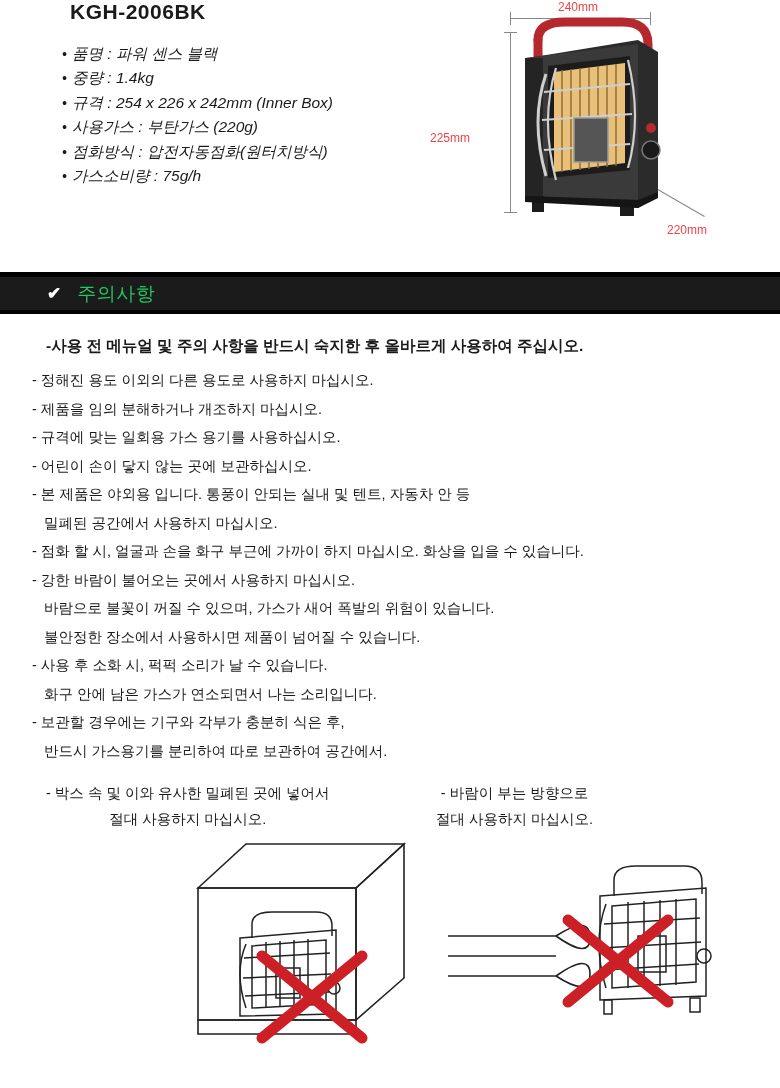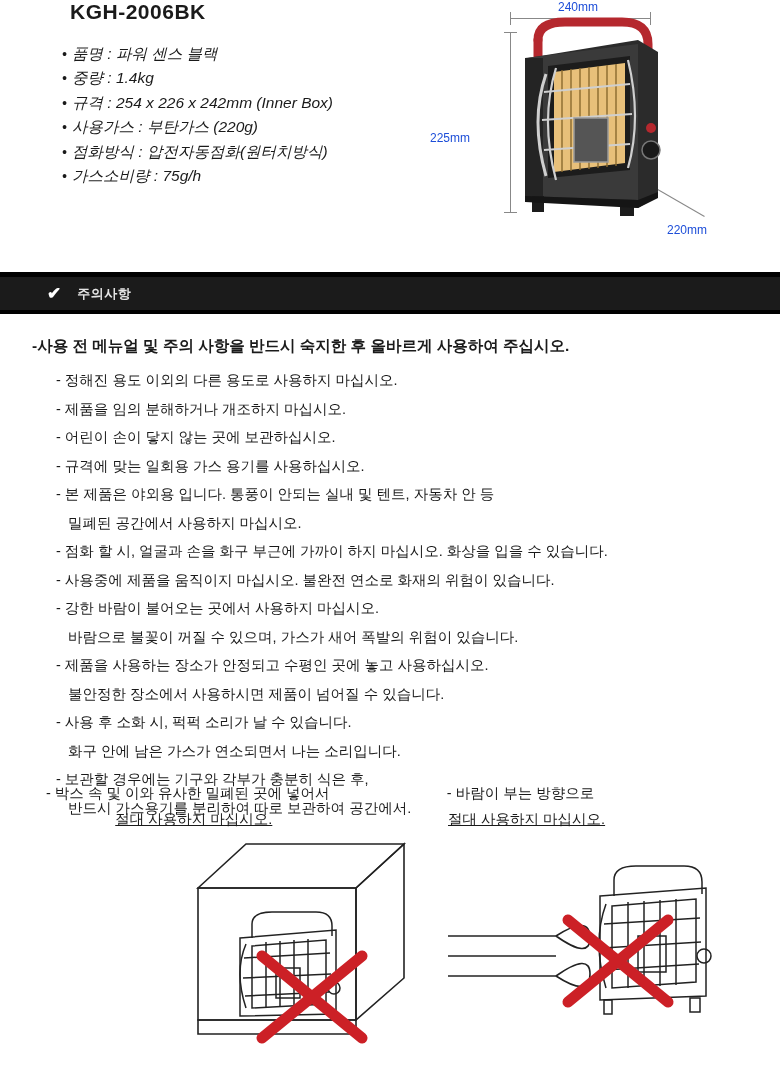--- a/index.html
+++ b/index.html
@@ -53,21 +53,21 @@
   #product-figure {
     position: absolute;
     left: 470px;
     top: 0px;
     width: 300px;
     height: 260px;
   }
   .dim-label {
     position: absolute;
     font-size: 12px;
-    color: #1d4ed8;
+    color: #ef4444;
   }
   .dim-line {
     position: absolute;
     background: #888;
   }
 
   
   #divider-top {
     position: absolute;
     left: 0;
@@ -88,54 +88,54 @@
   }
   #caution-check {
     margin-left: 47px;
     color: #fff;
     font-size: 17px;
     font-weight: bold;
     line-height: 1;
   }
   #caution-bar-title {
     margin-left: 16px;
-    color: #e5e5e5;
-    font-size: 13px;
-    font-weight: bold;
+    color: #22c55e;
+    font-size: 19px;
+    font-weight: normal;
     letter-spacing: 0.5px;
   }
   #divider-bottom {
     position: absolute;
     left: 0;
     top: 310px;
     width: 780px;
     height: 4px;
     background: #000;
   }
 
   
   #warning-block {
     position: absolute;
     left: 0;
     top: 332px;
     width: 780px;
   }
   #warning-headline {
-    margin-left: 32px;
+    margin-left: 46px;
     font-size: 15.5px;
     font-weight: bold;
     line-height: 28px;
   }
   #warning-list {
     margin: 6px 0 0 0;
     padding: 0;
     list-style: none;
   }
   #warning-list li {
-    margin-left: 56px;
+    margin-left: 32px;
     font-size: 14.5px;
     line-height: 28.5px;
   }
   #warning-list li .sub {
     display: block;
     margin-left: 12px;
   }
 
   
   #bottom-captions {
@@ -145,22 +145,20 @@
     width: 780px;
   }
   .bottom-caption {
     position: absolute;
     font-size: 14.5px;
     line-height: 26px;
     text-align: center;
   }
   .bottom-caption .sub {
     display: block;
-    margin-left: 12px;
-    text-decoration: underline;
   }
   #caption-left { left: 46px; top: 0; }
   #caption-right { left: 436px; top: 0; }
 
   
   #illustrations {
     position: absolute;
     top: 828px;
     left: 0;
     width: 780px;
@@ -255,41 +253,37 @@
 <section id="warning-block">
   <div id="warning-headline">-사용 전 메뉴얼 및 주의 사항을 반드시 숙지한 후  올바르게 사용하여 주십시오.</div>
   <ul id="warning-list">
     <li>
       <span>- 정해진 용도 이외의 다른 용도로 사용하지 마십시오.</span>
     </li>
     <li>
       <span>- 제품을 임의 분해하거나 개조하지 마십시오.</span>
     </li>
     <li>
+      <span>- 규격에 맞는 일회용 가스 용기를 사용하십시오.</span>
+    </li>
+    <li>
       <span>- 어린이 손이 닿지 않는 곳에 보관하십시오.</span>
-    </li>
-    <li>
-      <span>- 규격에 맞는 일회용 가스 용기를 사용하십시오.</span>
     </li>
     <li>
       <span>- 본 제품은 야외용 입니다. 통풍이 안되는 실내 및 텐트, 자동차 안 등</span>
       <span class="sub">밀폐된 공간에서 사용하지 마십시오.</span>
     </li>
     <li>
       <span>- 점화 할 시, 얼굴과 손을 화구 부근에 가까이 하지 마십시오. 화상을 입을 수 있습니다.</span>
     </li>
     <li>
-      <span>- 사용중에 제품을 움직이지 마십시오. 불완전 연소로 화재의 위험이 있습니다.</span>
-    </li>
-    <li>
       <span>- 강한 바람이 불어오는 곳에서 사용하지 마십시오.</span>
       <span class="sub">바람으로 불꽃이 꺼질 수 있으며, 가스가 새어 폭발의 위험이 있습니다.</span>
     </li>
     <li>
-      <span>- 제품을 사용하는 장소가 안정되고 수평인 곳에 놓고 사용하십시오.</span>
       <span class="sub">불안정한 장소에서 사용하시면 제품이 넘어질 수 있습니다.</span>
     </li>
     <li>
       <span>- 사용 후 소화 시, 퍽퍽 소리가 날 수 있습니다.</span>
       <span class="sub">화구 안에 남은 가스가 연소되면서 나는 소리입니다.</span>
     </li>
     <li>
       <span>- 보관할 경우에는 기구와 각부가 충분히 식은 후,</span>
       <span class="sub">반드시 가스용기를 분리하여 따로 보관하여 공간에서.</span>
     </li>

